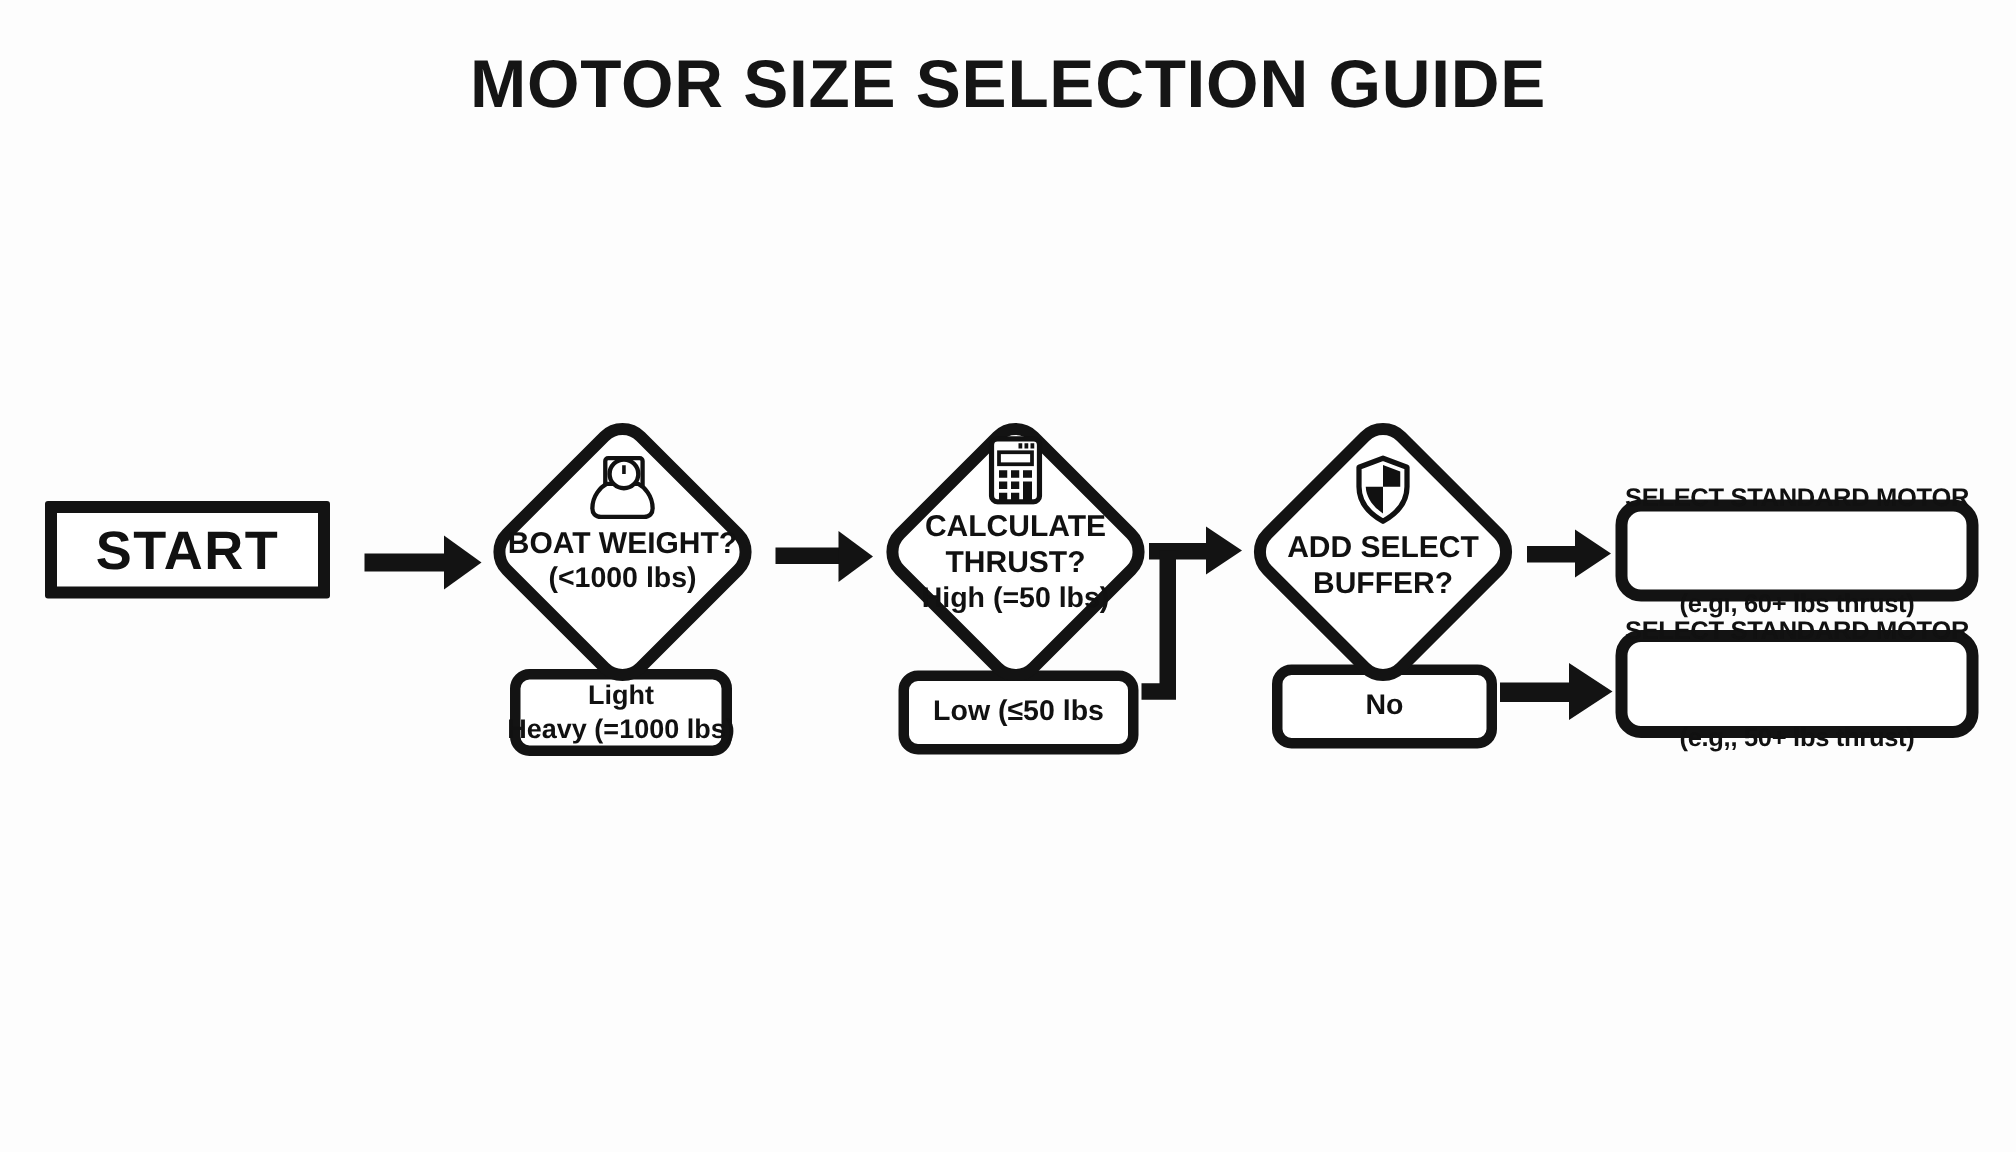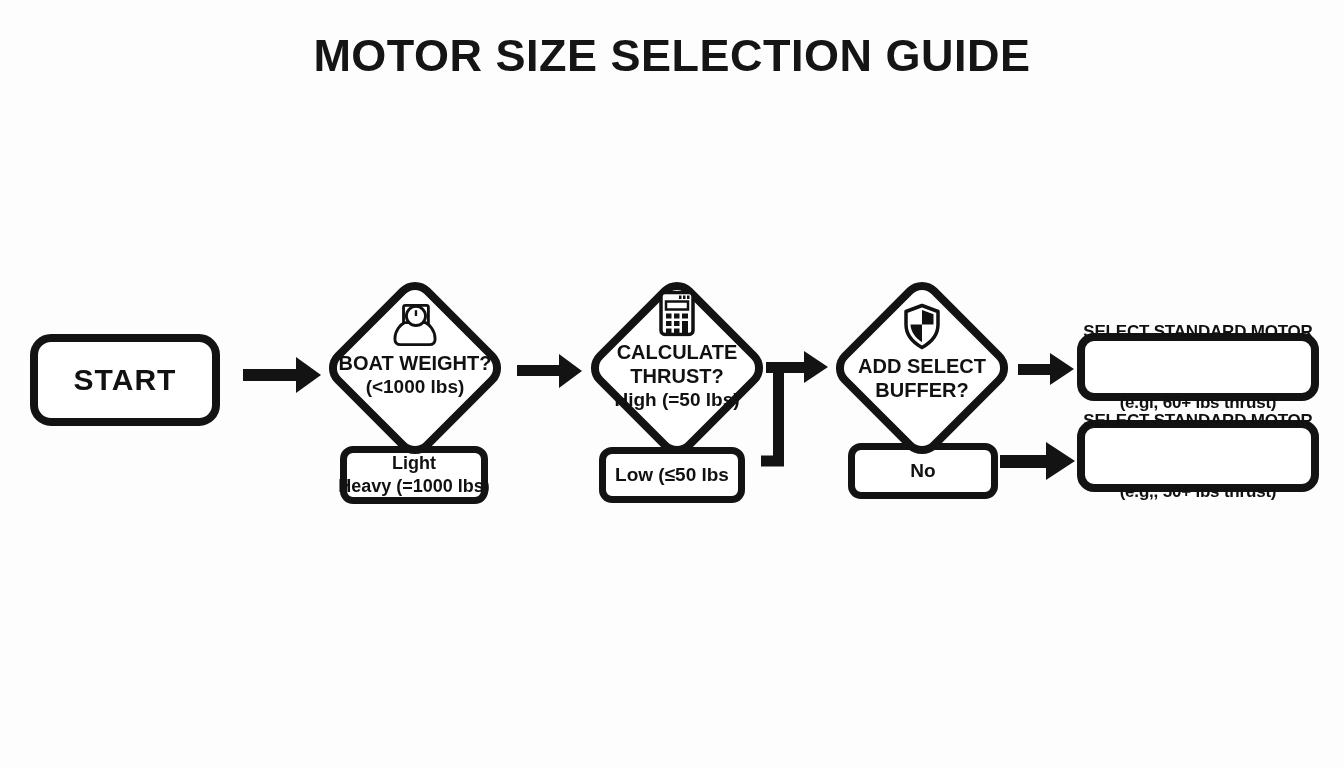--- a/index.html
+++ b/index.html
@@ -27,26 +27,26 @@
     background: #fff;
     border: 7px solid #131313;
     border-radius: 13px;
     display: flex; flex-direction: column;
     align-items: center; justify-content: center;
     text-align: center; font-weight: bold;
     line-height: 24px; white-space: nowrap;
     box-sizing: border-box;
   }
   .start-node {
-    left: 30px; top: 334px; width: 190px; height: 92px;
-    border-width: 8px; border-radius: 21px;
-    font-size: 30px; letter-spacing: 1px;
+    left: 30px; top: 334px; width: 190px; height: 65px;
+    border-width: 8px; border-radius: 2px;
+    font-size: 36px; letter-spacing: 1px;
   }
   .box-light { left: 340px; top: 446px; width: 148px; height: 58px; font-size: 18px; line-height: 23px; }
-  .box-low   { left: 599px; top: 447px; width: 146px; height: 56px; font-size: 19px; }
+  .box-low   { left: 599px; top: 447px; width: 160px; height: 56px; font-size: 19px; }
   .box-no    { left: 848px; top: 443px; width: 150px; height: 56px; font-size: 19px; }
   .outcome {
     border-width: 8px; border-radius: 17px;
     font-size: 17px; line-height: 23px; letter-spacing: -0.2px; gap: 48px;
   }
   .outcome-top    { left: 1077px; top: 333px; width: 242px; height: 68px; }
   .outcome-bottom { left: 1077px; top: 420px; width: 242px; height: 72px; }
 
   .diamond {
     position: absolute; z-index: 3;

